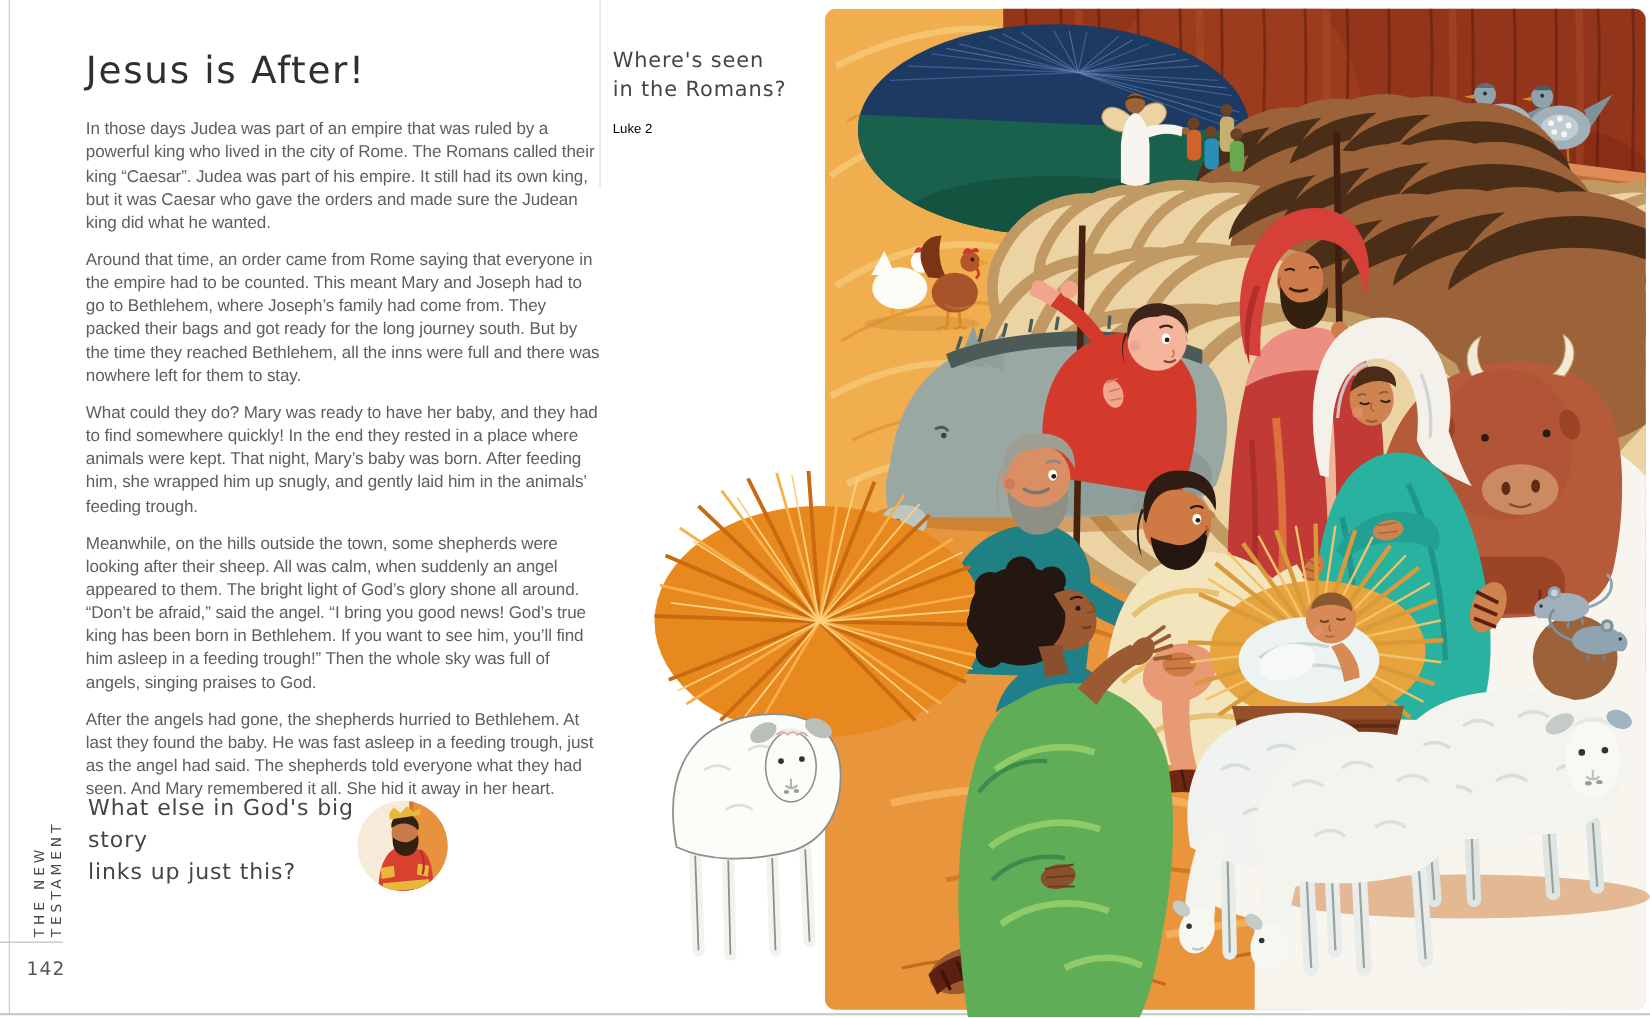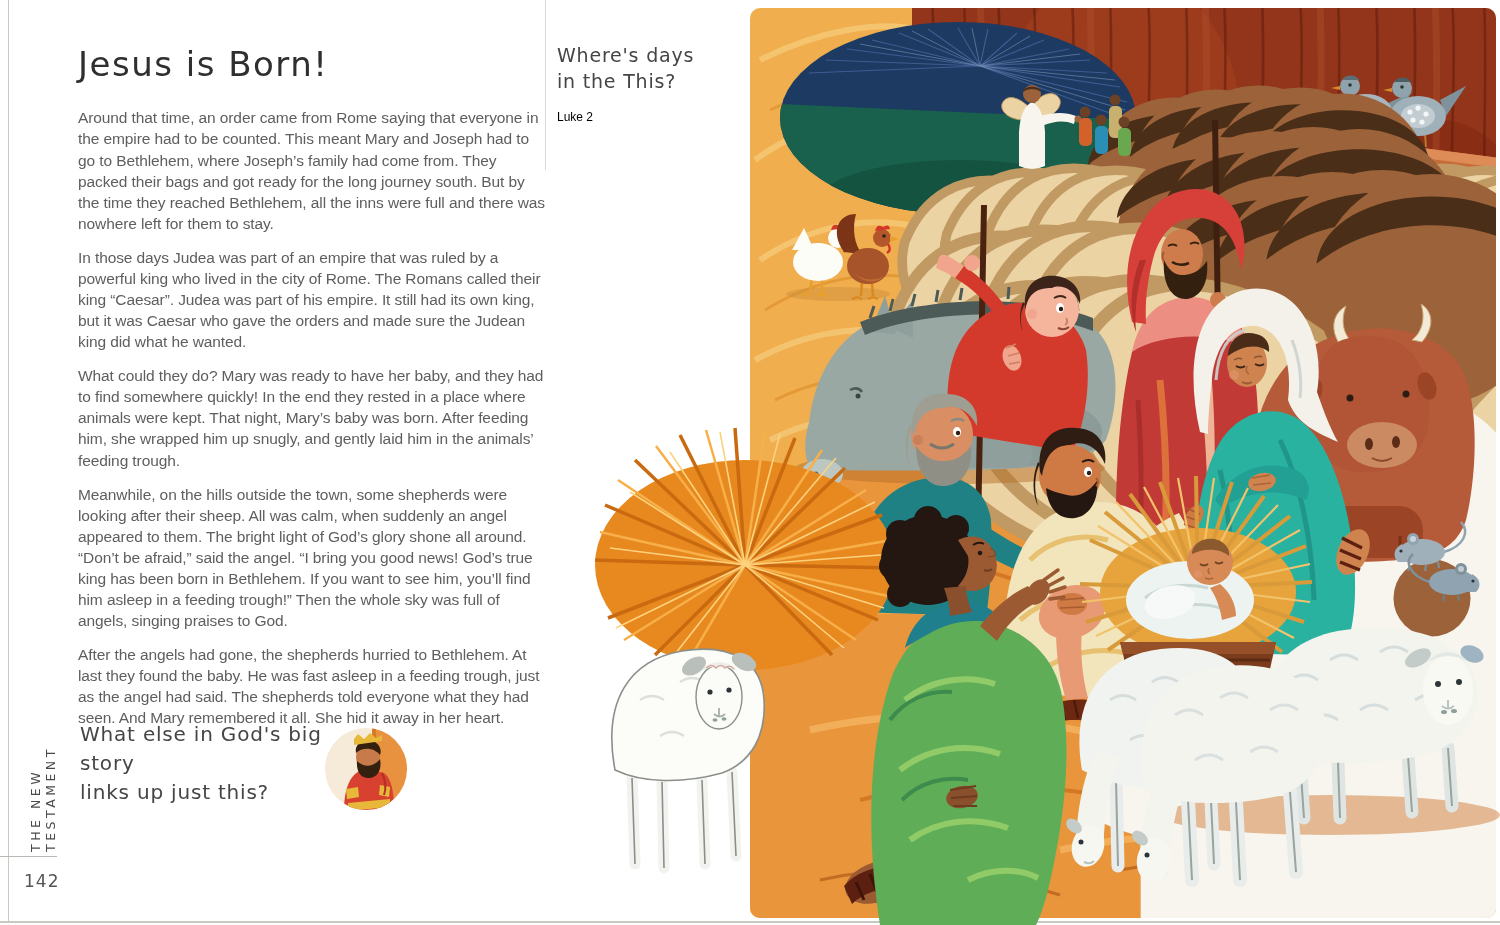--- a/index.html
+++ b/index.html
@@ -38,23 +38,23 @@
 </style>
 </head>
 <body>
 
 <div class="page">
 
   <div class="edge-left"></div>
   <div class="edge-bottom"></div>
 
   <div class="story">
-    <h1 class="hand">Jesus is Born!</h1>
+    <h1 class="hand">Jesus is After!</h1>
+    <p>In those days Judea was part of an empire that was ruled by a powerful king who lived in the city of Rome. The Romans called their king “Caesar”. Judea was part of his empire. It still had its own king, but it was Caesar who gave the orders and made sure the Judean king did what he wanted.</p>
     <p>Around that time, an order came from Rome saying that everyone in the empire had to be counted. This meant Mary and Joseph had to go to Bethlehem, where Joseph’s family had come from. They packed their bags and got ready for the long journey south. But by the time they reached Bethlehem, all the inns were full and there was nowhere left for them to stay.</p>
-    <p>In those days Judea was part of an empire that was ruled by a powerful king who lived in the city of Rome. The Romans called their king “Caesar”. Judea was part of his empire. It still had its own king, but it was Caesar who gave the orders and made sure the Judean king did what he wanted.</p>
     <p>What could they do? Mary was ready to have her baby, and they had to find somewhere quickly! In the end they rested in a place where animals were kept. That night, Mary’s baby was born. After feeding him, she wrapped him up snugly, and gently laid him in the animals’ feeding trough.</p>
     <p>Meanwhile, on the hills outside the town, some shepherds were looking after their sheep. All was calm, when suddenly an angel appeared to them. The bright light of God’s glory shone all around. “Don’t be afraid,” said the angel. “I bring you good news! God’s true king has been born in Bethlehem. If you want to see him, you’ll find him asleep in a feeding trough!” Then the whole sky was full of angels, singing praises to God.</p>
     <p>After the angels had gone, the shepherds hurried to Bethlehem. At last they found the baby. He was fast asleep in a feeding trough, just as the angel had said. The shepherds told everyone what they had seen. And Mary remembered it all. She hid it away in her heart.</p>
   </div>
 
   <div class="spine hand">THE NEW TESTAMENT</div>
   <div class="spine-rule"></div>
   <div class="pagenum hand">142</div>
 
   <div class="linkbox-q hand">
@@ -81,22 +81,22 @@
         <path d="M32,26 C30,16 40,12 48,14 C56,16 58,24 56,28 C50,20 38,20 32,26 Z" fill="#33200f"></path>
         <path d="M30,18 L58,14 L58,8 L52,11 L46,6 L40,12 L34,7 L30,12 Z" fill="#e8b83a"></path>
         <path d="M58,46 C62,54 62,62 60,68" stroke="#b52f20" stroke-width="2" fill="none"></path>
       </g>
     </svg>
   </div>
 
   <div class="mid-divider"></div>
   <div class="bible-ref">
     <div class="h hand">
-      <span>Where's days</span><br>
-      <span>in the This?</span>
+      <span>Where's seen</span><br>
+      <span>in the Romans?</span>
     </div>
     <div class="r">Luke 2</div>
   </div>
 
   <div class="illustration">
   <svg width="940" height="925" viewBox="0 0 940 925">
     <defs>
       <clipPath id="pclip">
             <rect x="190" y="8" width="746" height="910" rx="10"></rect>
           </clipPath>

